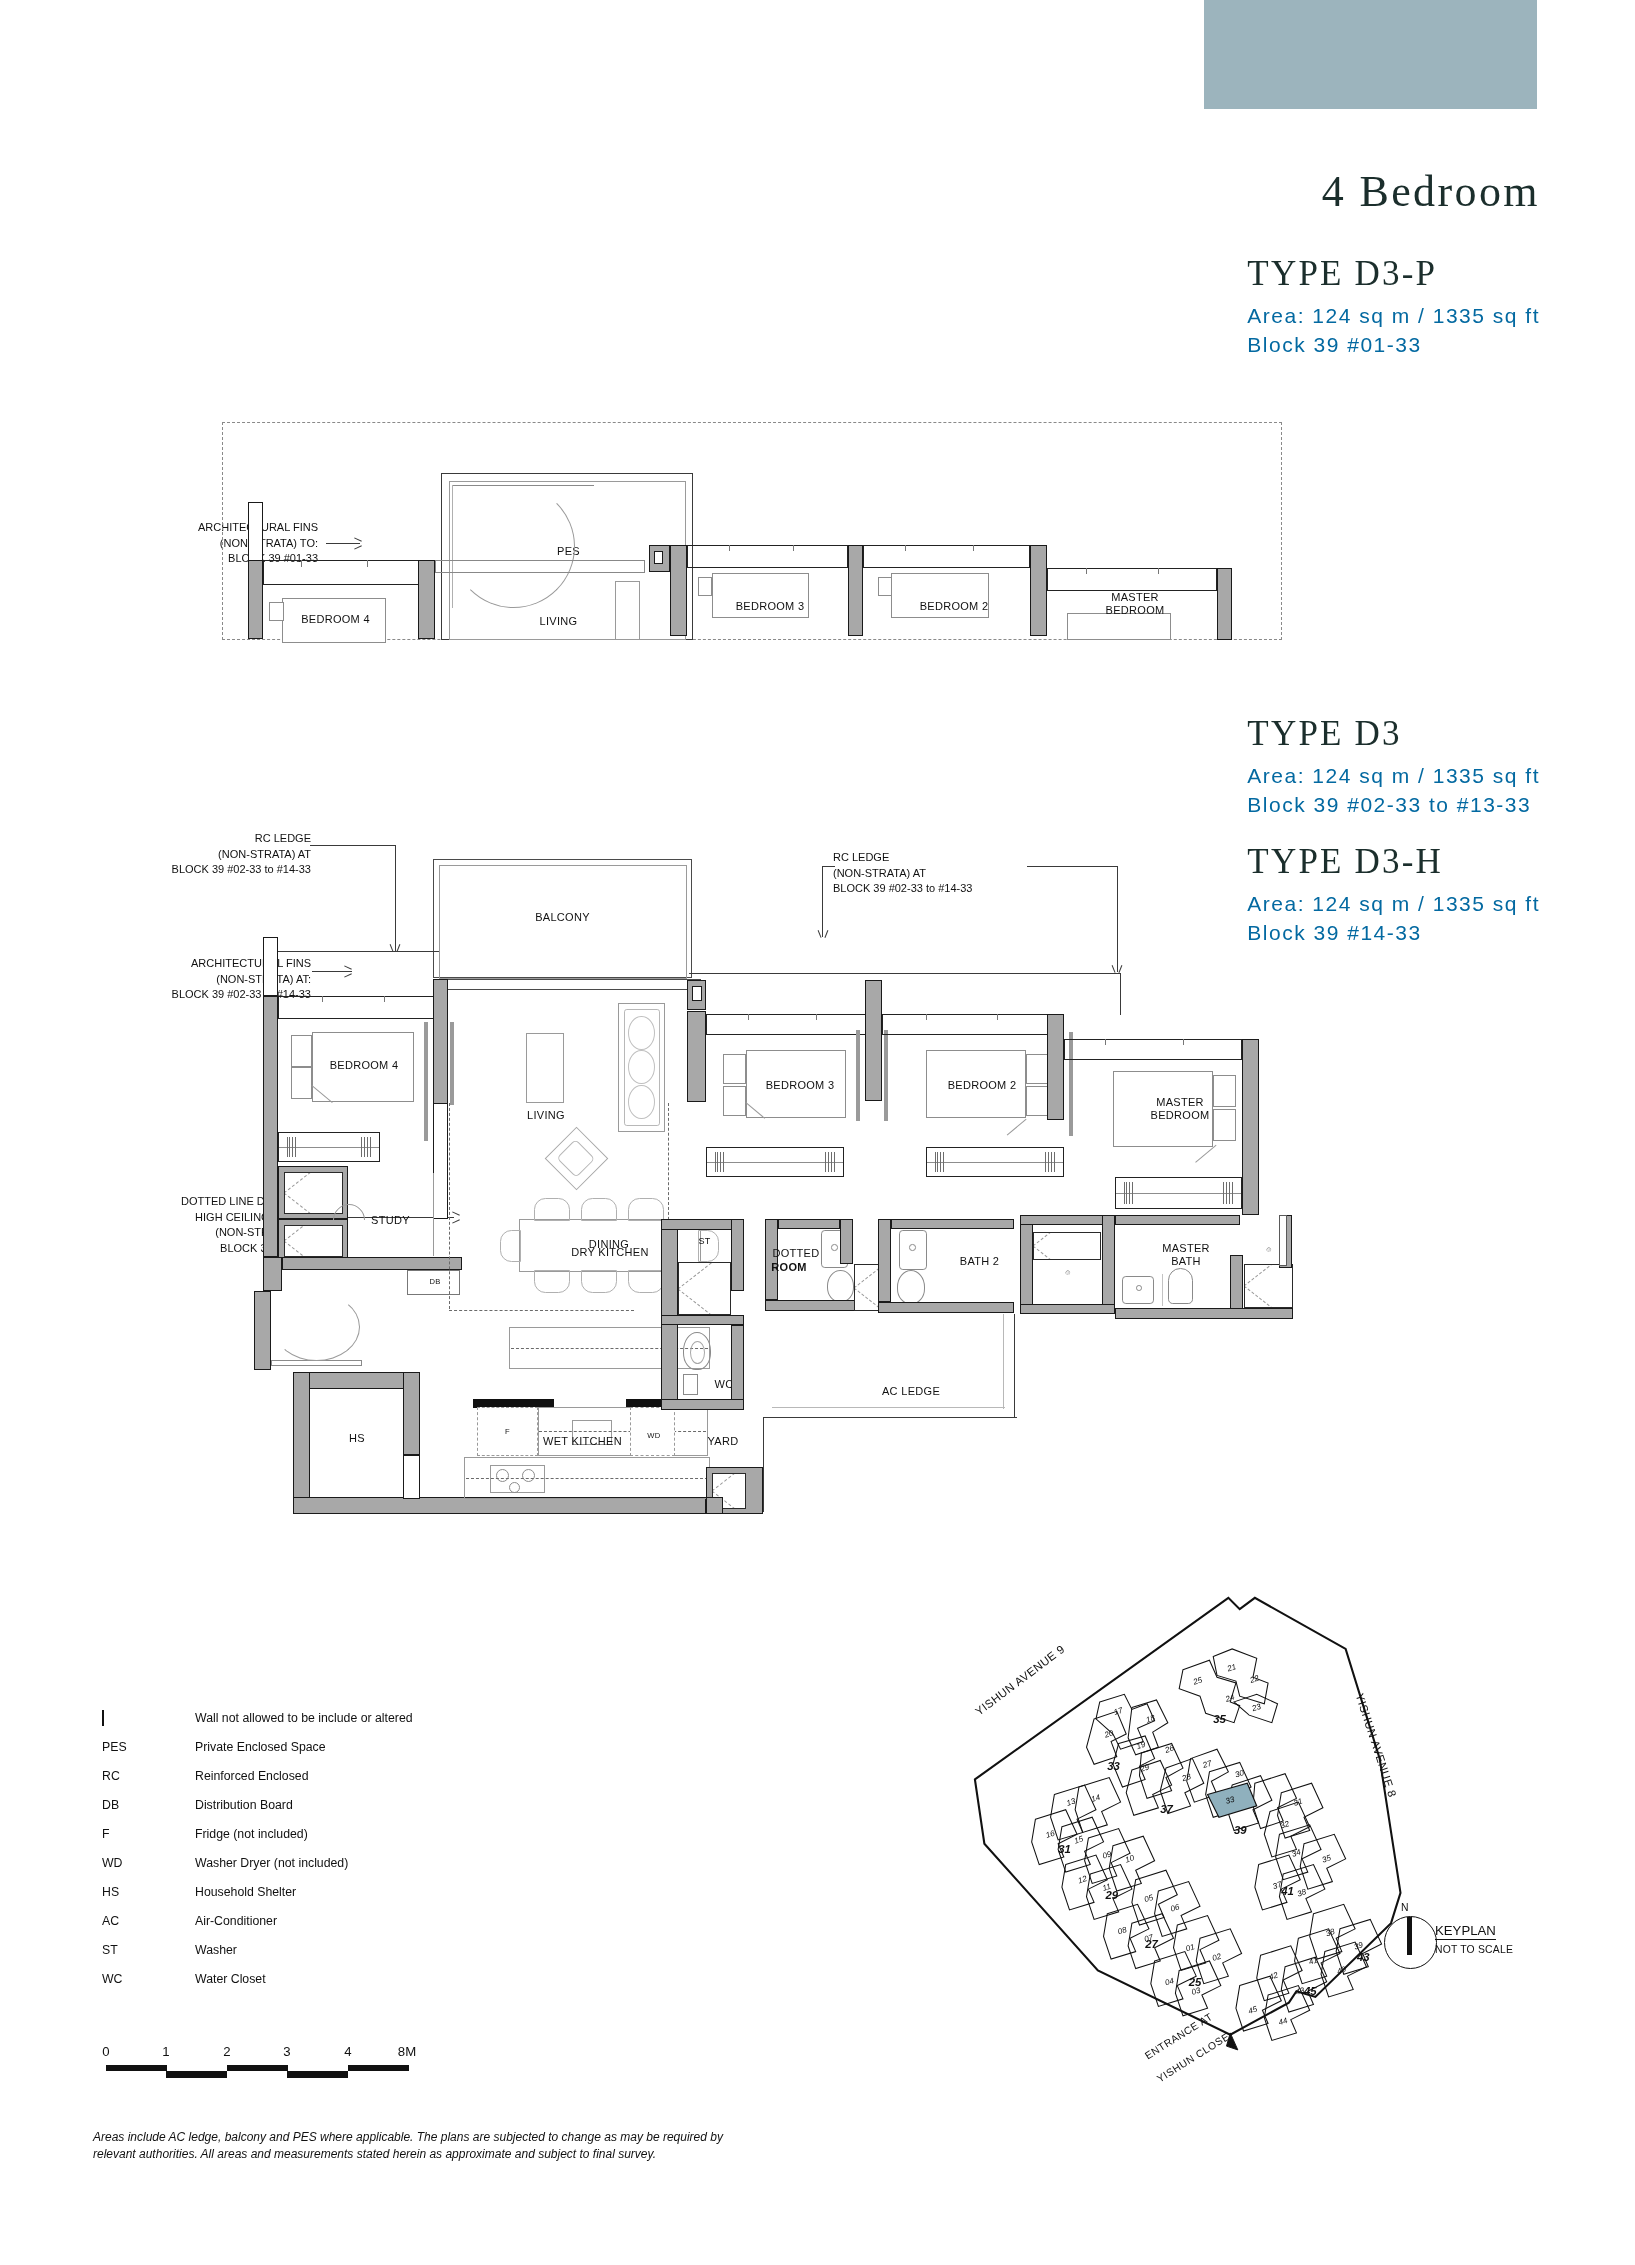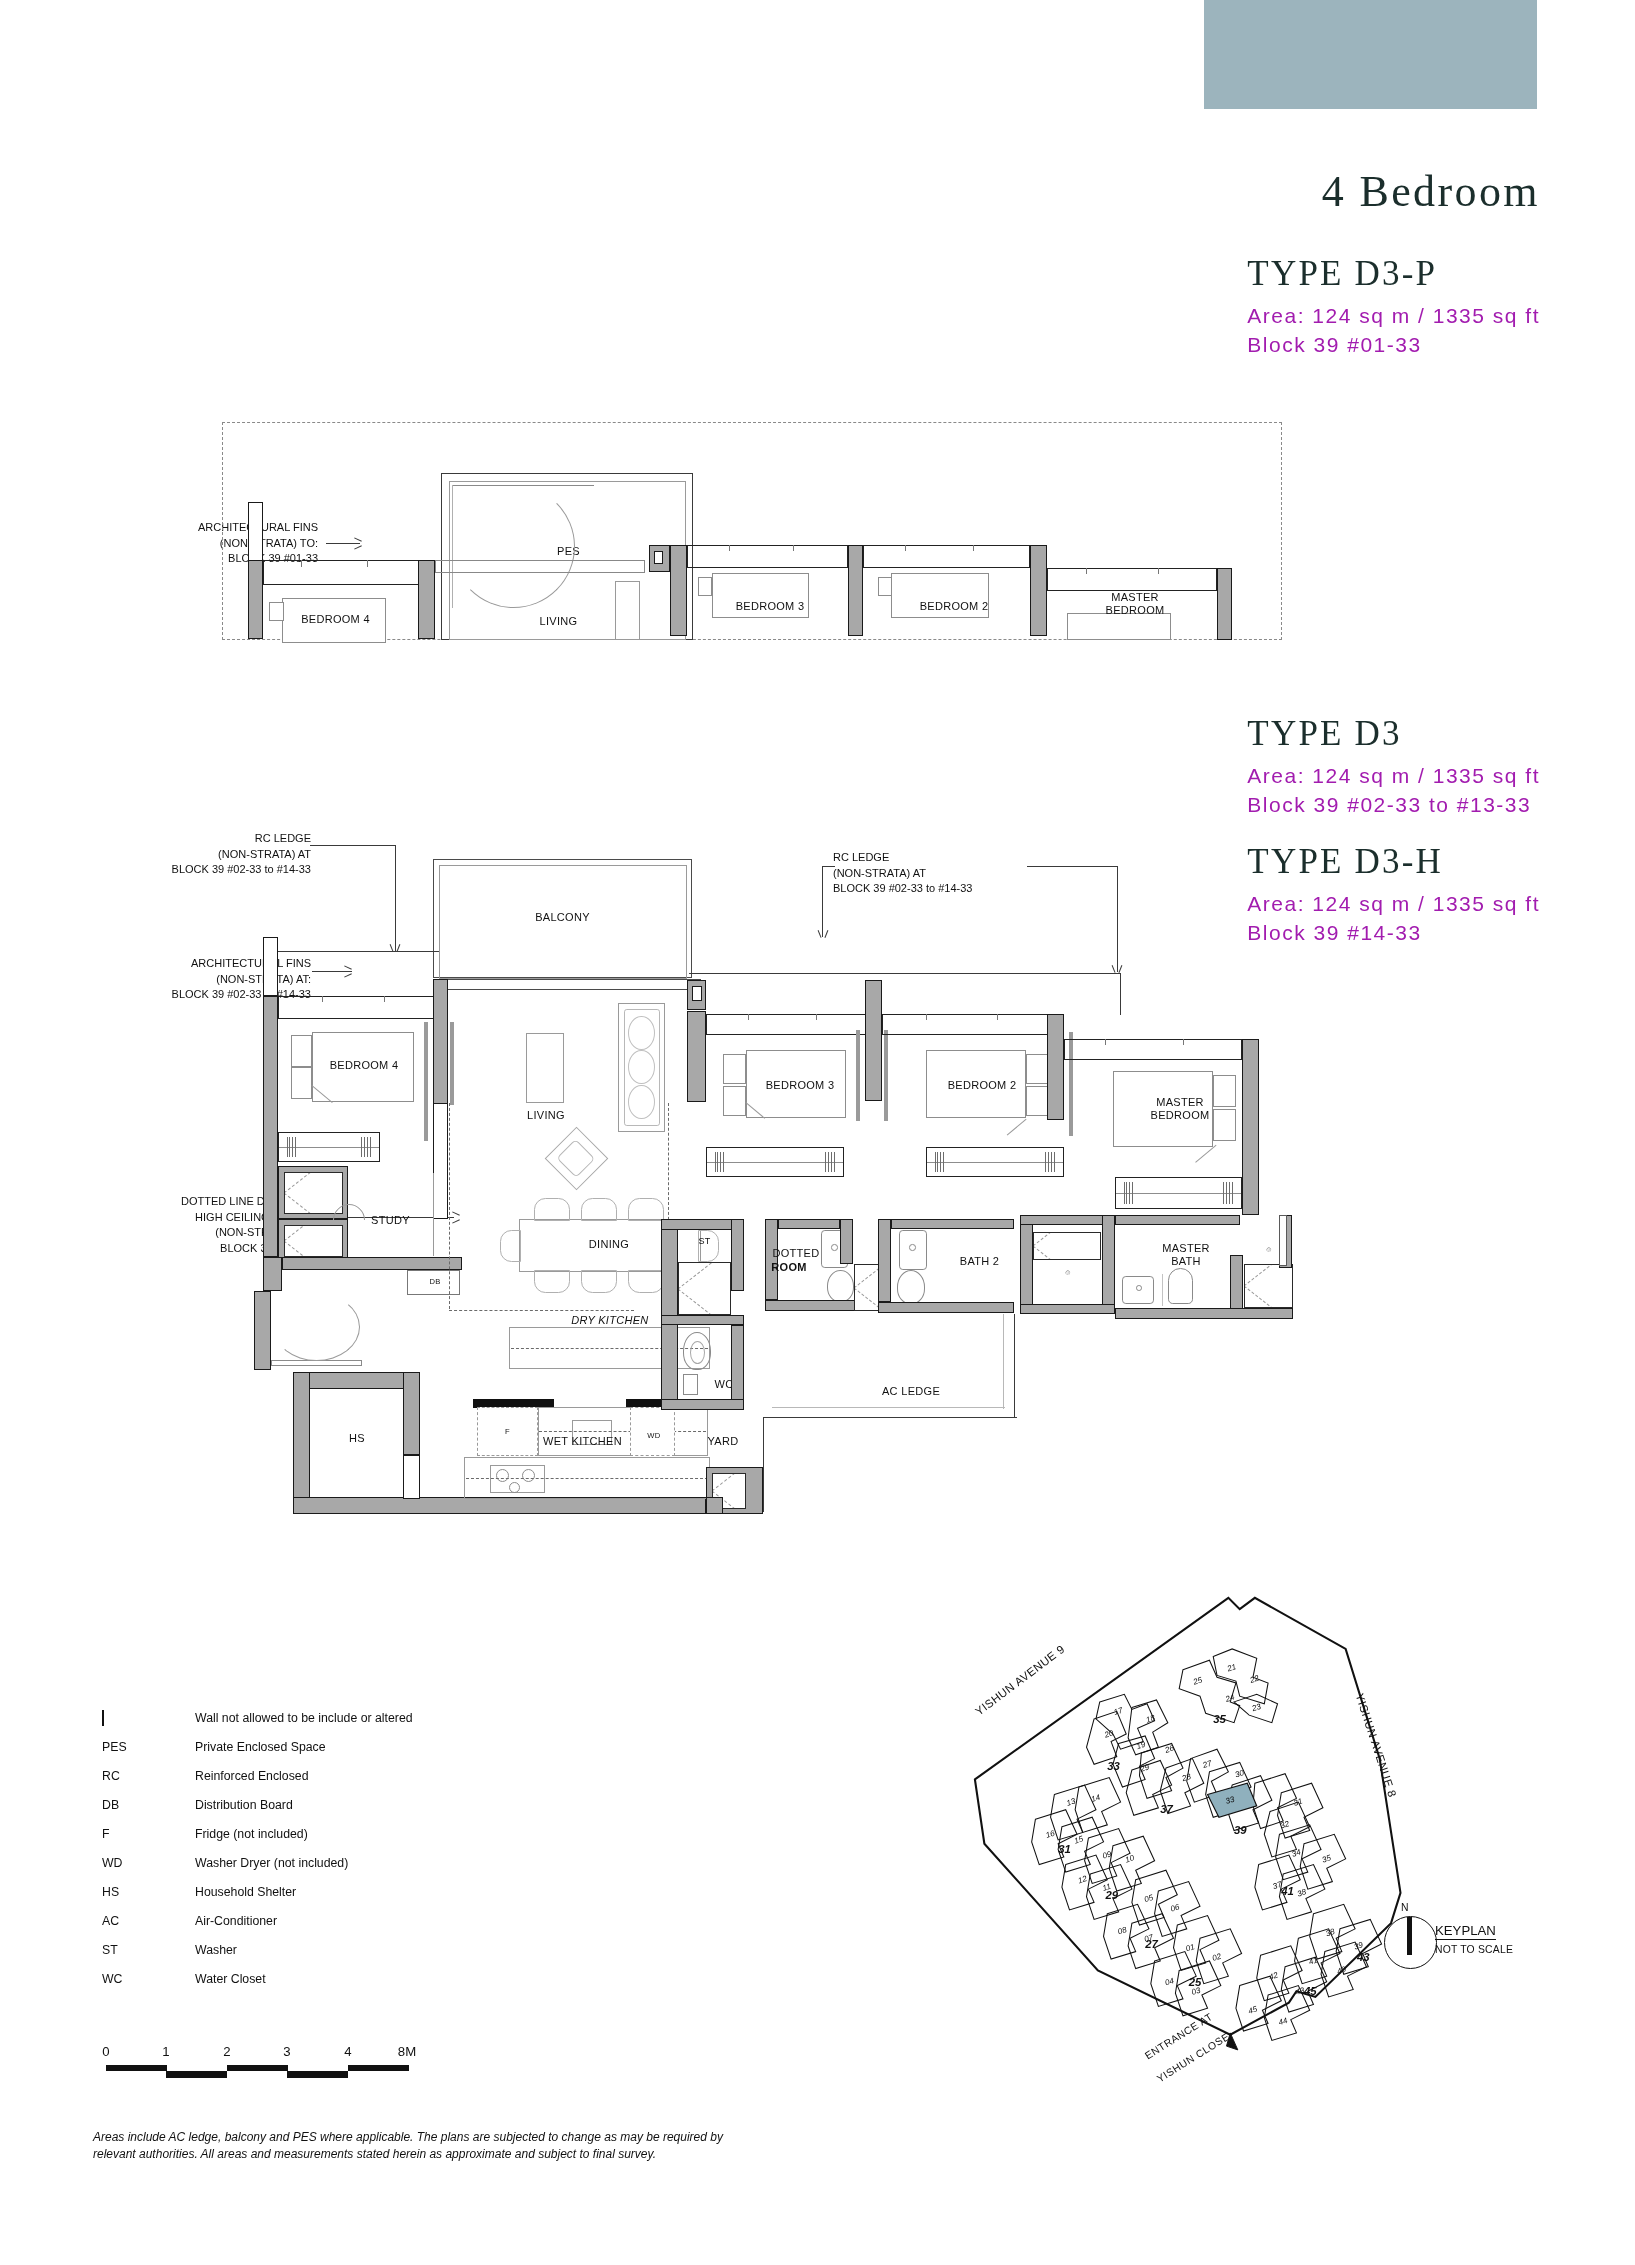--- a/index.html
+++ b/index.html
@@ -5,21 +5,21 @@
   html,body{margin:0;padding:0;background:#fff;}
   body{width:1635px;height:2266px;position:relative;font-family:"Liberation Sans",sans-serif;color:#1c2b2b;overflow:hidden;}
   .abs{position:absolute;}
 
   
   #brand-block{left:1204px;top:0;width:333px;height:109px;background:#9cb4bd;}
   #page-title{right:95px;top:166px;font-family:"Liberation Serif",serif;font-size:44px;letter-spacing:2.4px;color:#1b2e2c;text-align:right;font-weight:400;}
 
   .type-group{position:absolute;right:95px;text-align:left;}
   .type-name{font-family:"Liberation Serif",serif;font-size:35px;letter-spacing:2.2px;color:#1b2e2c;margin-bottom:6.6px;}
-  .type-line{font-family:"Liberation Sans",sans-serif;font-size:21px;letter-spacing:1.5px;color:#a21caf;line-height:1.40;}
+  .type-line{font-family:"Liberation Sans",sans-serif;font-size:21px;letter-spacing:1.5px;color:#0369a1;line-height:1.40;}
 
   
   .plan{position:absolute;}
   .w{position:absolute;background:#a8a8a8;border:1.3px solid #1a1a1a;box-sizing:border-box;}      
   .wl{position:absolute;background:#ffffff;border:1.3px solid #1a1a1a;box-sizing:border-box;}     
   .thin{position:absolute;border:0.9px solid #3a3a3a;box-sizing:border-box;background:transparent;} 
   .thin2{position:absolute;border:1.2px solid #222;box-sizing:border-box;background:transparent;}
   .ln{position:absolute;background:#3a3a3a;}            
   .lnw{position:absolute;background:#111;}              
   .dash{position:absolute;border:0;border-top:1.4px dashed #6a6a6a;}
@@ -297,21 +297,21 @@
   <div class="rlbl" style="left:556px;top:1238px;width:106px;">DINING</div>
   <div class="thin" style="left:534px;top:1198px;width:36px;height:23px;border-color:#b0b0b0;border-radius:11.4px 11.4px 0 0;"></div>
   <div class="thin" style="left:581px;top:1198px;width:36px;height:23px;border-color:#b0b0b0;border-radius:11.4px 11.4px 0 0;"></div>
   <div class="thin" style="left:628px;top:1198px;width:36px;height:23px;border-color:#b0b0b0;border-radius:11.4px 11.4px 0 0;"></div>
   <div class="thin" style="left:534px;top:1270px;width:36px;height:23px;border-color:#b0b0b0;border-radius:0 0 11.4px 11.4px;"></div>
   <div class="thin" style="left:581px;top:1270px;width:36px;height:23px;border-color:#b0b0b0;border-radius:0 0 11.4px 11.4px;"></div>
   <div class="thin" style="left:628px;top:1270px;width:36px;height:23px;border-color:#b0b0b0;border-radius:0 0 11.4px 11.4px;"></div>
   <div class="thin" style="left:500px;top:1230px;width:21px;height:32px;border-color:#b0b0b0;border-radius:11.4px 0 0 11.4px;"></div>
   <div class="thin" style="left:698px;top:1230px;width:21px;height:32px;border-color:#b0b0b0;border-radius:0 11.4px 11.4px 0;"></div>
 
-  <div class="rlbl" style="left:519px;top:1314px;width:182px;font-style:italic;">DRY KITCHEN</div>
+  <div class="rlbl" style="left:519px;top:1246px;width:182px;">DRY KITCHEN</div>
 
   <div class="thin" style="left:509px;top:1327px;width:201px;height:42px;border-color:#9a9a9a;"></div>
   <div class="dash" style="left:511px;top:1348px;width:197px;"></div>
   <div class="lnw" style="left:473px;top:1399px;width:81px;height:8.5px;"></div>
   <div class="lnw" style="left:626px;top:1399px;width:81px;height:8.5px;"></div>
   <div class="furnd" style="left:477px;top:1407px;width:61px;height:49px;"></div>
   <div class="rlbl xs" style="left:481px;top:1427px;width:53px;">F</div>
   <div class="thin" style="left:538px;top:1407px;width:170px;height:49px;border-color:#9a9a9a;"></div>
   <div class="thin" style="left:572px;top:1420px;width:40px;height:24.6px;border-color:#9a9a9a;"></div>
   <div class="dash" style="left:539px;top:1431px;width:167px;"></div>

